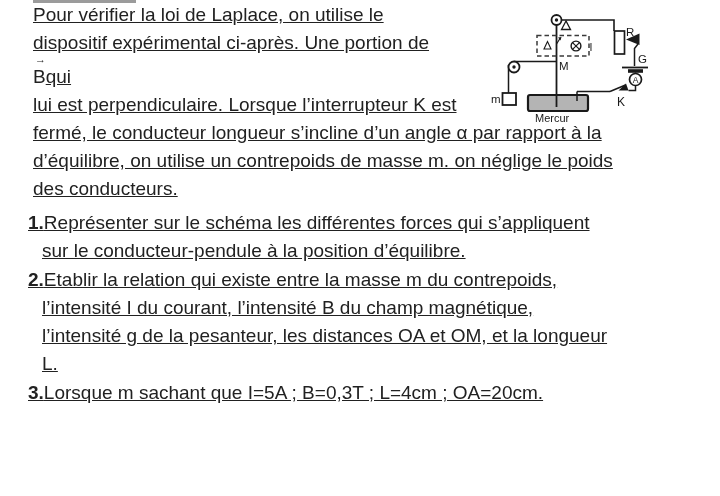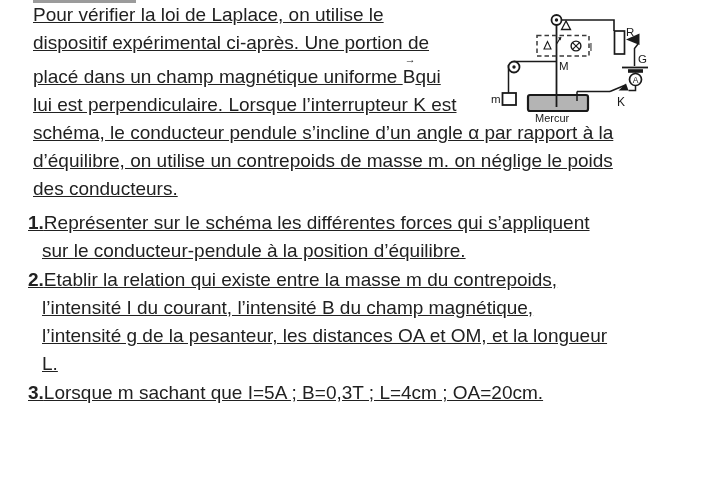--- a/index.html
+++ b/index.html
@@ -78,23 +78,23 @@
     <line x1="577" y1="91.5" x2="610" y2="91.5" stroke="#1a1a1a" stroke-width="1.5"></line>
     <text x="617" y="106" font-size="12">K</text>
 
     <line x1="577" y1="91.5" x2="577" y2="101" stroke="#1a1a1a" stroke-width="1.5"></line>
   </svg>
 </div>
 
 <div class="content">
   <div class="line">Pour vérifier la loi de Laplace, on utilise le</div>
   <div class="line">dispositif expérimental ci-après. Une portion de</div>
-  <div class="line line-vec"><span>placé dans un champ magnétique uniforme </span><span class="vec"><span class="arrow">→</span><span>B</span></span><span class="after-vec">qui</span></div>
+  <div class="line line-vec"><span class="vec"><span class="arrow">→</span><span>B</span></span><span class="after-vec">qui</span></div>
   <div class="line">lui est perpendiculaire. Lorsque l’interrupteur K est</div>
-  <div class="line">schéma, le conducteur pendule s’incline d’un angle α par rapport à la</div>
+  <div class="line">fermé, le conducteur longueur s’incline d’un angle α par rapport à la</div>
   <div class="line">d’équilibre, on utilise un contrepoids de masse m. on néglige le poids</div>
   <div class="line">des conducteurs.</div>
 
   <div class="questions">
     <div class="q">
       <div class="q-line"><span class="q-num">1.</span><span>Représenter sur le schéma les différentes forces qui s’appliquent</span></div>
       <div class="q-line q-cont">sur le conducteur-pendule à la position d’équilibre.</div>
     </div>
     <div class="q">
       <div class="q-line"><span class="q-num">2.</span><span>Etablir la relation qui existe entre la masse m du contrepoids,</span></div>

